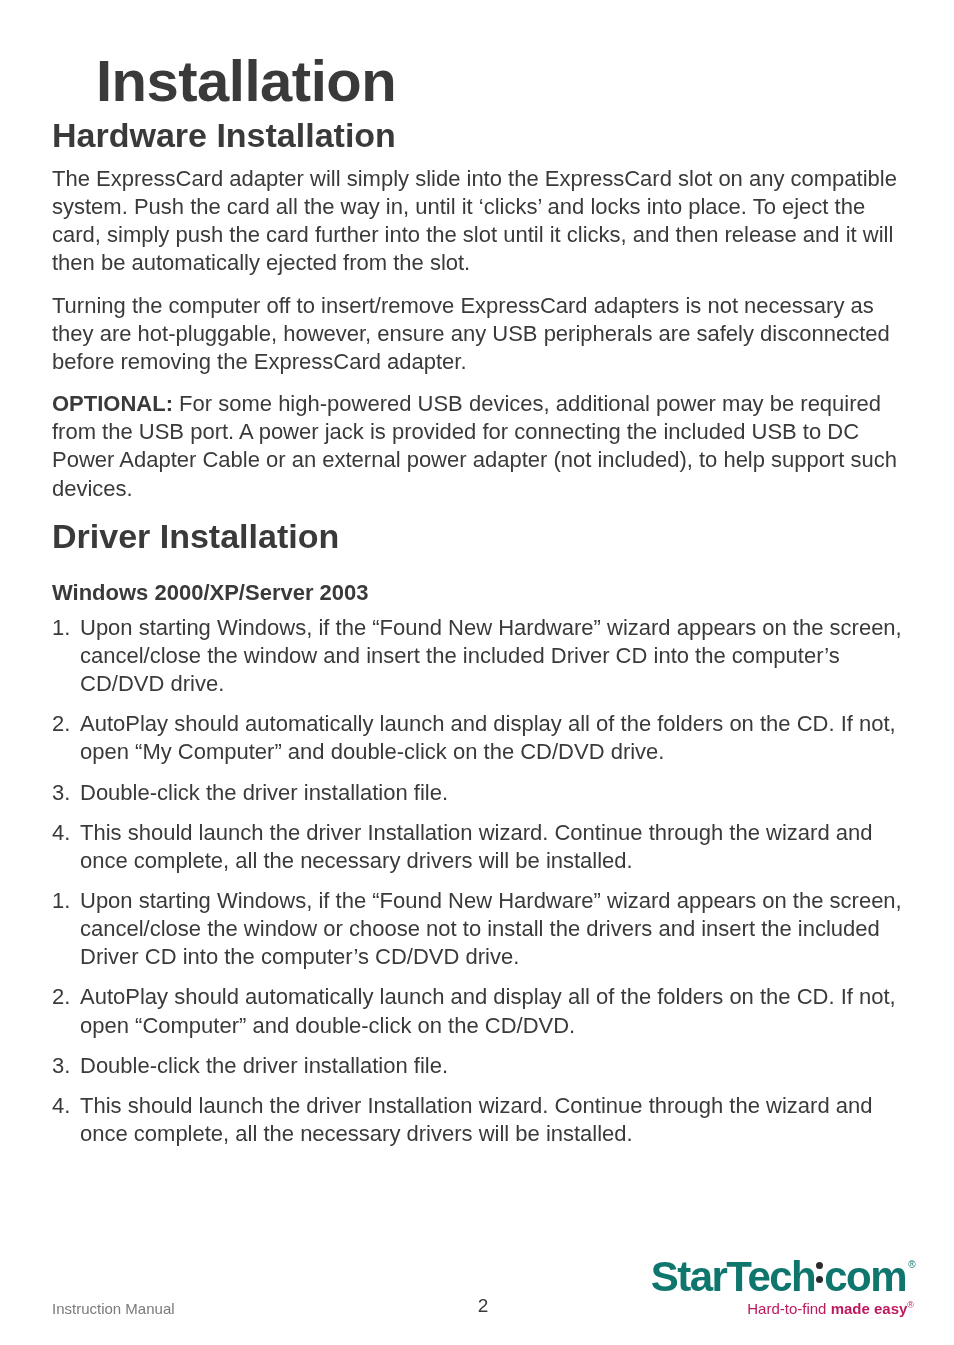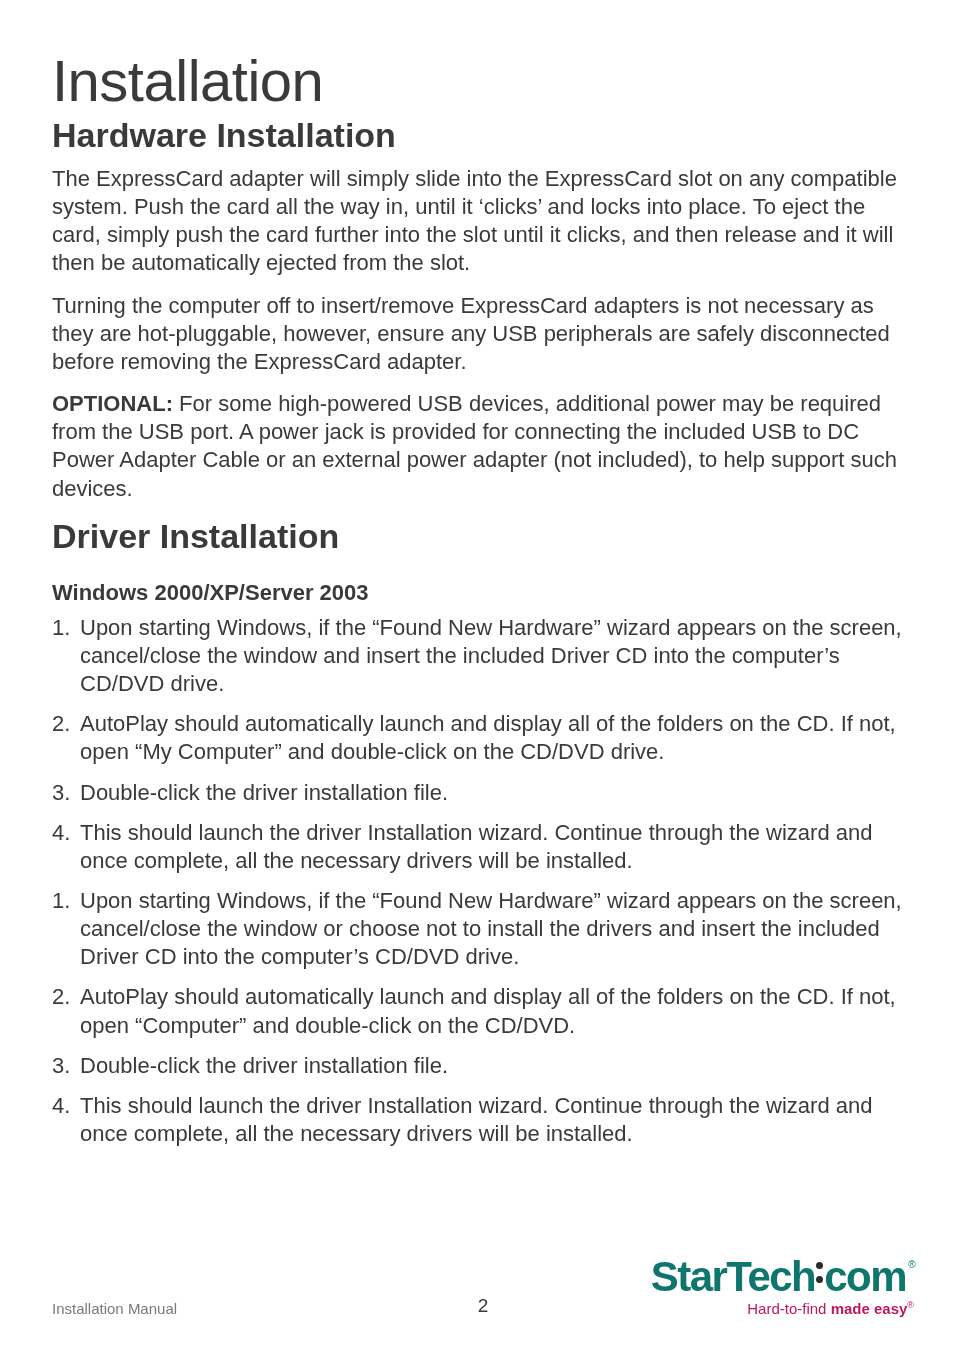--- a/index.html
+++ b/index.html
@@ -1,18 +1,18 @@
 <!DOCTYPE html>
 <html><head>
   <meta charset="utf-8">
   <style>
     * { margin: 0; padding: 0; box-sizing: border-box; }
     body { width: 954px; height: 1345px; background: #fff; color: #3a3a3a; position: relative; font-family: "Myriad Pro", "Segoe UI", "Helvetica Neue", Arial, sans-serif; }
     .page { padding: 52px 52px 0 52px; }
-    h1 { font-size: 58px; font-weight: 400; color: #3a3a3a; letter-spacing: -0.5px; line-height: 1; margin-bottom: 6px; }
+    h1 { font-size: 58px; font-weight: 700; color: #3a3a3a; letter-spacing: -0.5px; line-height: 1; margin-bottom: 6px; margin-left: 44px; }
     h2 { font-size: 34px; font-weight: 700; color: #3a3a3a; margin-bottom: 10px; margin-top: 0; }
     h2.second { margin-top: 14px; }
     h3 { font-size: 22px; font-weight: 700; margin-top: 24px; margin-bottom: 8px; }
     p { font-size: 22px; line-height: 1.28; margin-bottom: 14px; font-weight: 400; }
     ol { list-style: none; counter-reset: step; padding-left: 0; }
     ol li { font-size: 22px; line-height: 1.28; margin-bottom: 12px; padding-left: 28px; position: relative; counter-increment: step; }
     ol li::before { content: counter(step) "."; position: absolute; left: 0; top: 0; }
     .optional { font-weight: 700; }
     .footer { position: absolute; bottom: 28px; left: 52px; right: 40px; display: flex; align-items: flex-end; justify-content: space-between; }
     .footer-left { font-size: 15px; color: #7a7a7a; }
@@ -51,21 +51,21 @@
 
   <ol>
     <li>Upon starting Windows, if the “Found New Hardware” wizard appears on the screen, cancel/close the window or choose not to install the drivers and insert the included Driver CD into the computer’s CD/DVD drive.</li>
     <li>AutoPlay should automatically launch and display all of the folders on the CD.  If not, open “Computer” and double-click on the CD/DVD.</li>
     <li>Double-click the driver installation file.</li>
     <li>This should launch the driver Installation wizard.  Continue through the wizard and once complete, all the necessary drivers will be installed.</li>
   </ol>
 </div>
 
 <div class="footer">
-  <div class="footer-left">Installation Manual</div>
+  <div class="footer-left">Instruction Manual</div>
   <div class="footer-center">2</div>
   <div class="footer-right">
     <div class="logo">
       <span>StarTech</span>
       <span class="logo-bullets">
           <span></span>
           <span></span>
         </span>
       <span>com</span>
       <span class="logo-r">®</span>

